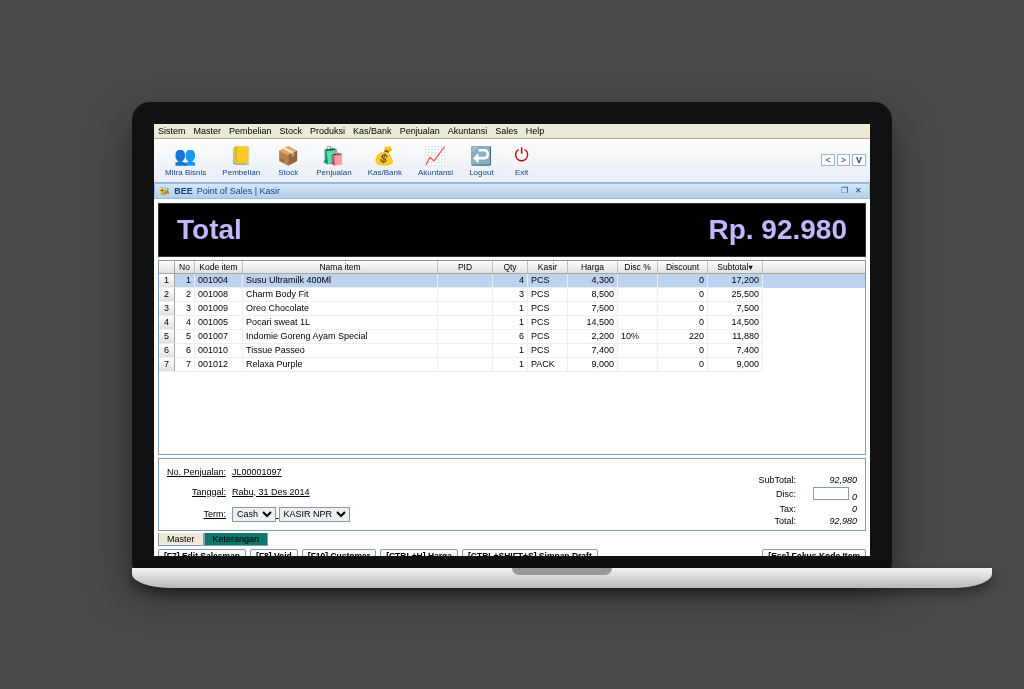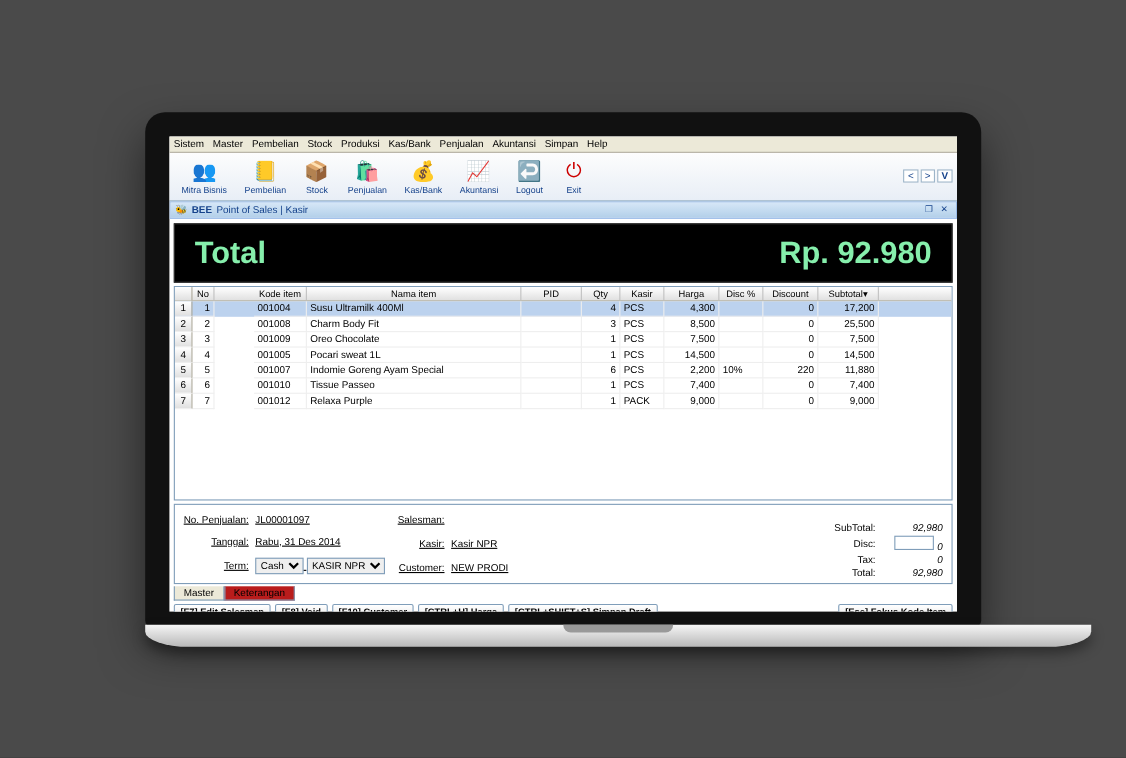--- a/index.html
+++ b/index.html
@@ -18,53 +18,53 @@
   .tool-icon { width: 24px; height: 24px; display: flex; align-items: center; justify-content: center; font-size: 18px; }
   .tool-right { margin-left: auto; display: flex; align-items: center; gap: 2px; font-size: 10px; color: #15428b; }
   .tool-right .navbtn { border: 1px solid #9db5c9; padding: 0 3px; background: #fff; font-size: 9px; }
 
   .panel-title { background: linear-gradient(#d6e7f7, #b2cfe9); border: 1px solid #99bbe8; font-size: 9px; padding: 2px 4px; display: flex; align-items: center; gap: 4px; color: #15428b; }
   .panel-title .spacer { flex: 1; }
   .panel-title .winbtn { width: 10px; height: 10px; font-size: 8px; }
 
   .pos-body { display: flex; flex-direction: column; height: calc(100% - 62px); padding: 4px; gap: 3px; }
 
-  .display { background: #000; border: 1px solid #333; padding: 10px 18px; display: flex; justify-content: space-between; align-items: center; font-family: 'Courier New', monospace; font-weight: bold; font-size: 28px; color: #86efac; }
+  .display { background: #000; border: 1px solid #333; padding: 10px 18px; display: flex; justify-content: space-between; align-items: center; font-family: 'Courier New', monospace; font-weight: bold; font-size: 28px; color: #c4b5fd; }
 
   .grid { border: 1px solid #7f9db9; flex: 1; font-size: 9px; background: #fff; overflow: hidden; display: flex; flex-direction: column; }
   .grid-head { display: flex; background: linear-gradient(#fff,#e0e0e0); border-bottom: 1px solid #aca899; }
   .grid-head > div { border-right: 1px solid #c0c0c0; padding: 1px 3px; text-align: center; font-size: 8.5px; }
   .grid-body { flex: 1; }
   .grid-row { display: flex; }
   .grid-row > div { border-right: 1px solid #eee; border-bottom: 1px solid #eee; padding: 0 3px; overflow: hidden; white-space: nowrap; font-size: 9px; line-height: 13px; }
   .row-selected { background: #bcd2ee; }
   .col-rowhead { width: 16px; background: linear-gradient(#fff,#e0e0e0); border-right: 1px solid #aca899 !important; text-align: center; font-size: 8px; }
   .col-no { width: 20px; text-align: right; }
-  .col-kode { width: 48px; margin-left: 36px; }
+  .col-kode { width: 48px; }
   .col-nama { width: 195px; }
   .col-pid { width: 55px; }
   .col-qty { width: 35px; text-align: right; }
   .col-satuan { width: 40px; }
   .col-harga { width: 50px; text-align: right; }
   .col-discp { width: 40px; }
   .col-discount { width: 50px; text-align: right; }
   .col-subtotal { width: 55px; text-align: right; }
 
   .info-box { border: 1px solid #7f9db9; padding: 4px 8px; font-size: 9px; display: flex; gap: 12px; }
   .info-col { display: grid; grid-template-columns: auto auto; gap: 2px 6px; align-items: center; text-decoration: underline; }
   .info-col .lbl { text-align: right; }
   .info-totals { margin-left: auto; display: grid; grid-template-columns: auto 55px; gap: 2px 6px; align-items: center; margin-top: 12px; }
   .info-totals .lbl { text-align: right; }
   .info-totals .val { text-align: right; font-style: italic; }
   .discbox { border: 1px solid #7f9db9; width: 36px; height: 13px; display: inline-block; }
   select.tiny { font-size: 9px; height: 15px; border: 1px solid #7f9db9; }
 
   .tabs { display: flex; font-size: 9px; margin-top: -1px; }
   .tabs .tab { border: 1px solid #7f9db9; border-top: none; padding: 1px 8px; background: #ece9d8; }
-  .tabs .tab.active { background: #b91c1c; }
+  .tabs .tab.active { background: #0f766e; }
 
   .fnbar { display: flex; gap: 4px; font-size: 8.5px; flex-wrap: wrap; }
   .fnbtn { border: 1px solid #7f9db9; background: linear-gradient(#fff,#e8e8e8); padding: 1px 5px; border-radius: 2px; font-weight: bold; margin-bottom: 2px; }
   .fnbar .spacer { flex: 1; }
 </style>
 </head>
 <body>
 
 <div class="laptop">
   <div class="screen-bezel">
@@ -72,21 +72,21 @@
 
       <div class="menubar">
         <span>Sistem</span>
         <span>Master</span>
         <span>Pembelian</span>
         <span>Stock</span>
         <span>Produksi</span>
         <span>Kas/Bank</span>
         <span>Penjualan</span>
         <span>Akuntansi</span>
-        <span>Simpan</span>
+        <span>Sales</span>
         <span>Help</span>
       </div>
 
       <div class="toolbar">
         <div class="tool-btn">
             <div class="tool-icon">👥</div>
             <span>Mitra Bisnis</span>
           </div>
         <div class="tool-btn">
             <div class="tool-icon">📒</div>
@@ -252,28 +252,20 @@
             <span class="lbl">No. Penjualan:</span>
             <span>JL00001097</span>
             <span class="lbl">Tanggal:</span>
             <span>Rabu, 31 Des 2014</span>
             <span class="lbl">Term:</span>
             <span>
               <select class="tiny"><option>Cash</option></select>
               <select class="tiny"><option>KASIR NPR</option></select>
             </span>
           </div>
-          <div class="info-col">
-            <span class="lbl">Salesman:</span>
-            <span></span>
-            <span class="lbl">Kasir:</span>
-            <span>Kasir NPR</span>
-            <span class="lbl">Customer:</span>
-            <span>NEW PRODI</span>
-          </div>
           <div class="info-totals">
             <span class="lbl">SubTotal:</span>
               <span class="val">92,980</span>
             <span class="lbl">Disc:</span>
               <span class="val"><span class="discbox"></span> <span>0</span></span>
             <span class="lbl">Tax:</span>
               <span class="val">0</span>
             <span class="lbl">Total:</span>
               <span class="val">92,980</span>
           </div>

